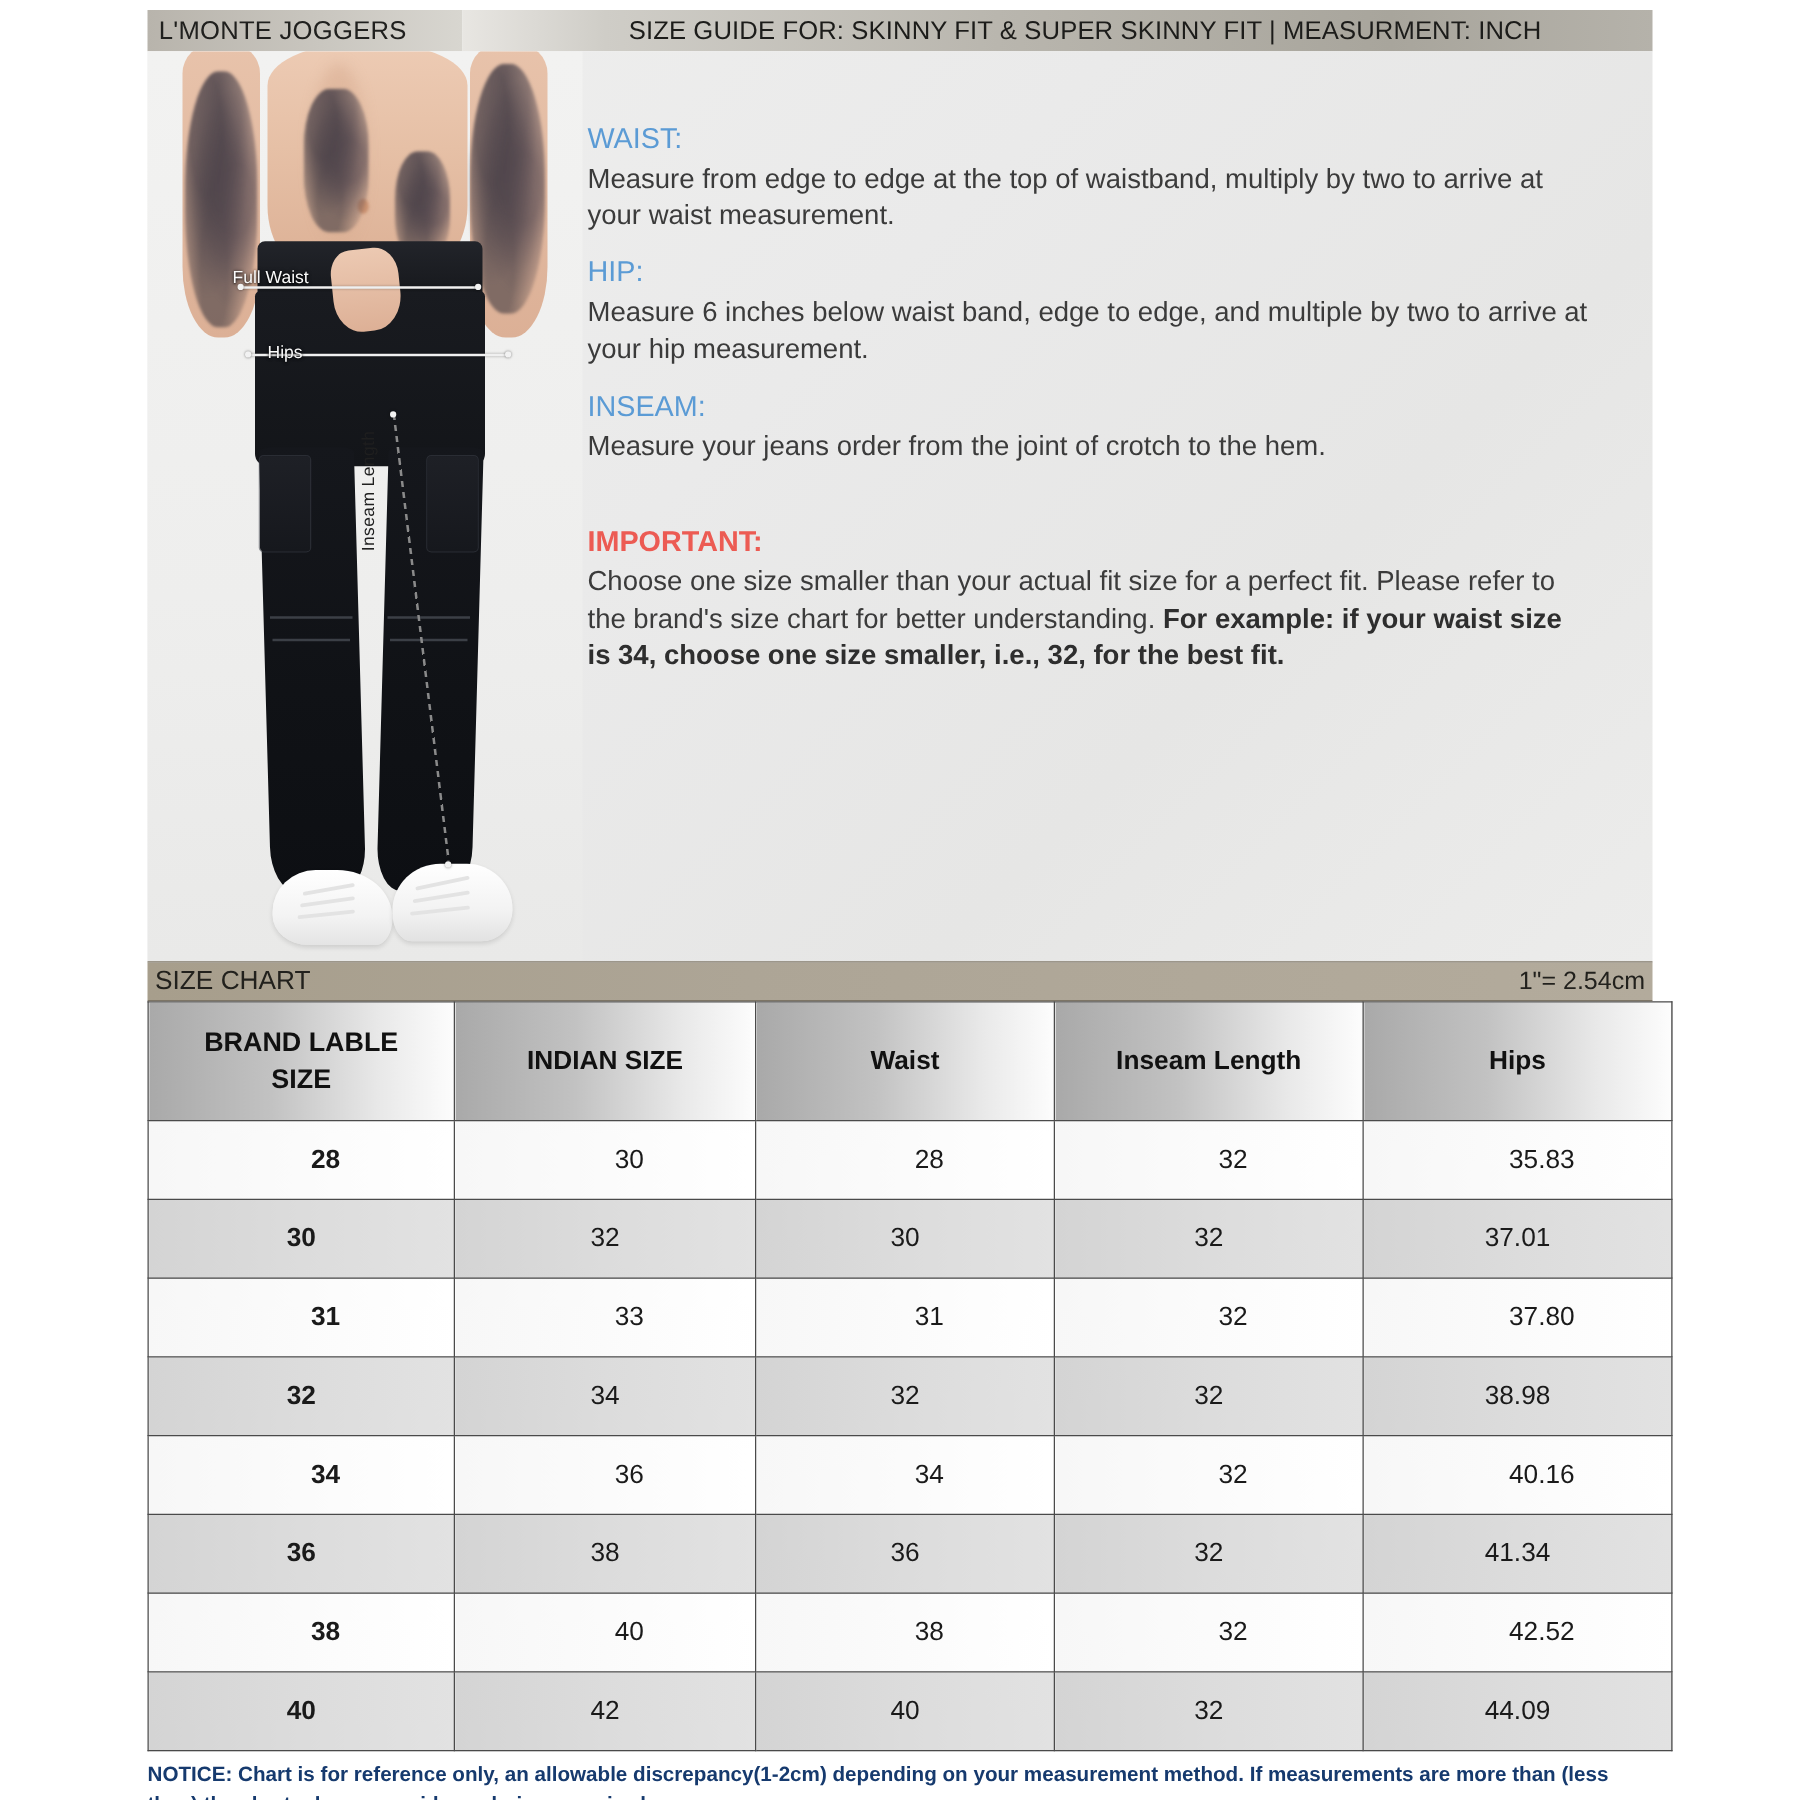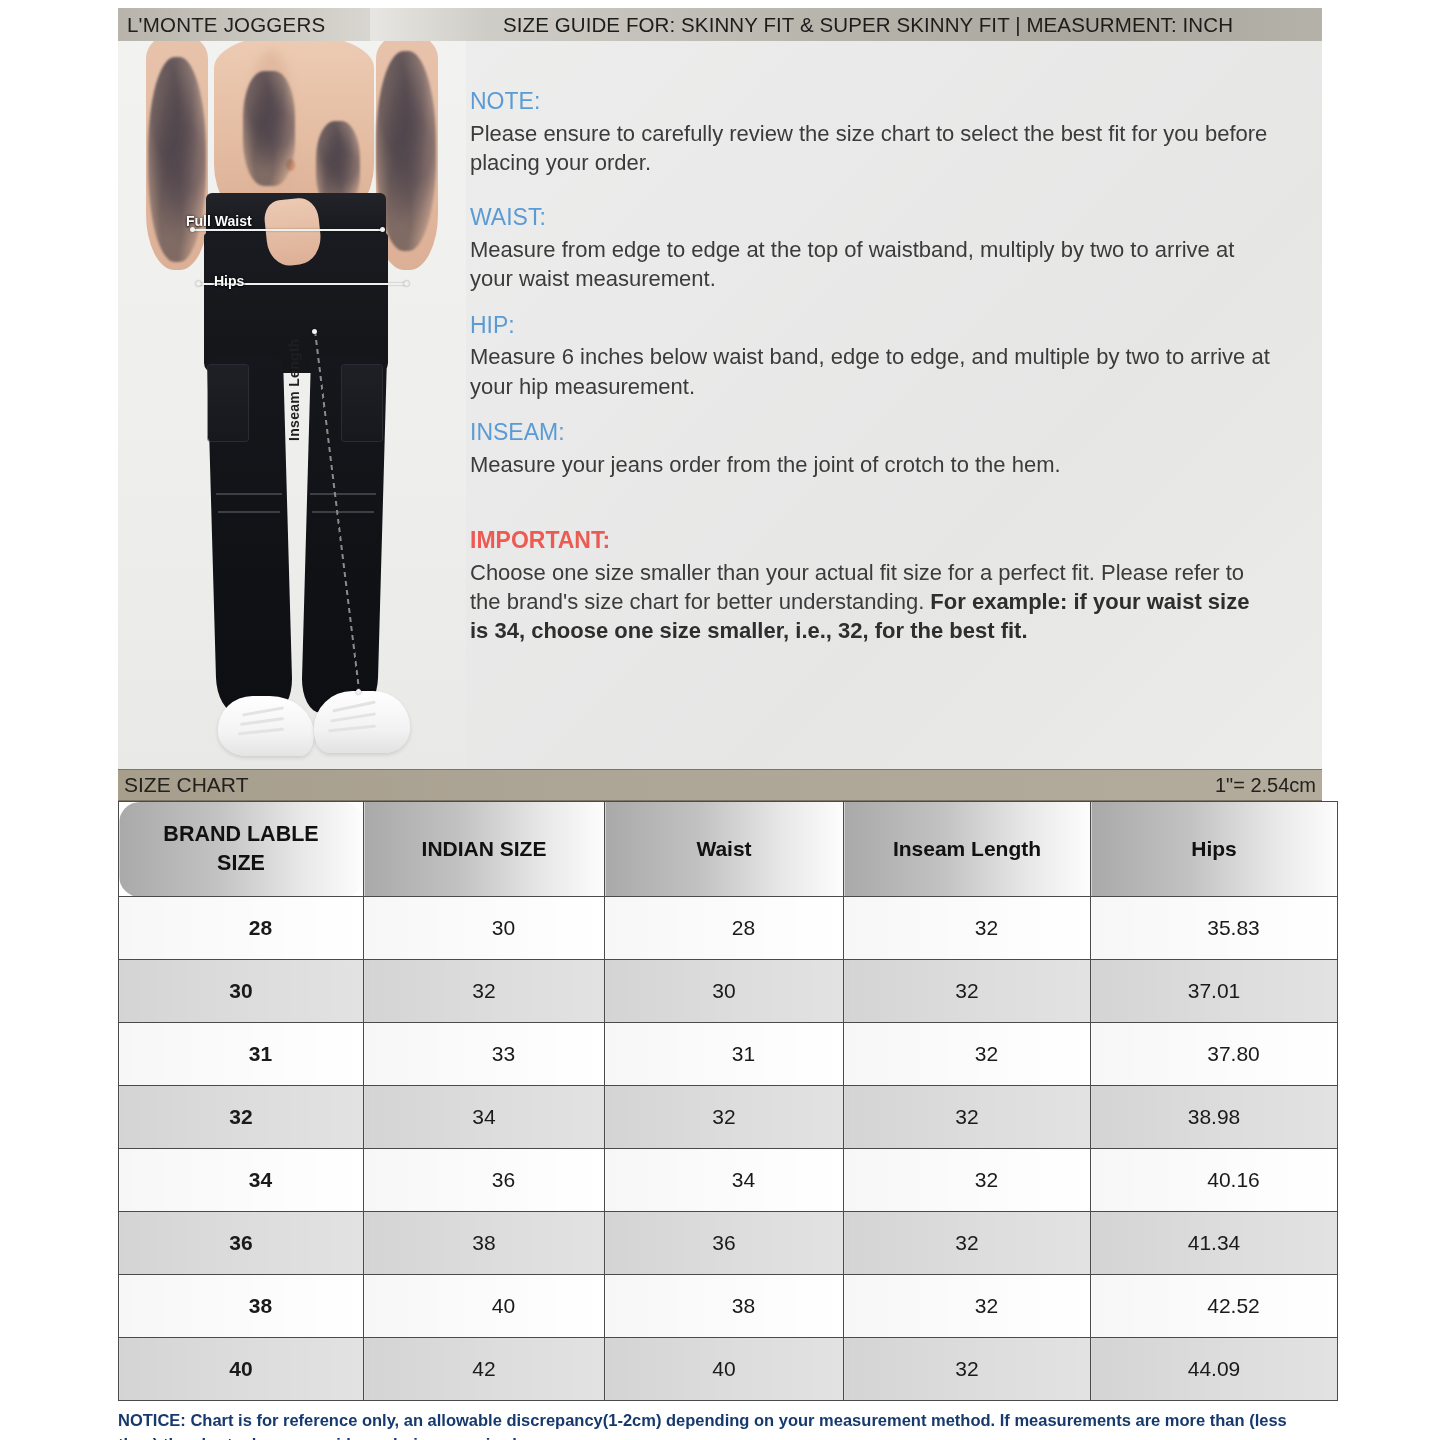--- a/index.html
+++ b/index.html
@@ -71,21 +71,20 @@
 
   
   .photo {
     position: absolute;
     left: 0;
     top: 0;
     width: 348px;
     height: 728px;
     overflow: hidden;
     background: linear-gradient(180deg,#f2f2f1 0%, #eeeeed 60%, #e9e9e8 100%);
-    font-weight: bold;
   }
 
   
   .torso {
     position:absolute; left:96px; top:-6px; width:160px; height:185px;
     background: linear-gradient(180deg,#edcbb4 0%, #e6c0a6 45%, #dcb095 100%);
     border-radius: 44% 44% 26% 26% / 18% 18% 30% 30%;
   }
   .torso-shade {
     position:absolute; left:130px; top:10px; width:46px; height:150px;
@@ -275,21 +274,21 @@
     text-align:center;
     vertical-align:middle;
   }
   table.sizes th {
     height: 92px;
     font-size: 21px;
     color:#111111;
     background: linear-gradient(to right, #a9a9a9 0%, #c2c2c2 40%, #e8e8e8 75%, #fdfdfd 100%);
     line-height: 1.35;
   }
-  table.sizes th.brandlabel { font-size: 21.5px; border-radius: 21px; }
+  table.sizes th.brandlabel { font-size: 21.5px; }
   table.sizes td {
     height: 60px;
     font-size: 21px;
     color:#1a1a1a;
   }
   table.sizes tr.odd td {
     background: linear-gradient(to right, #f7f7f7 0%, #fbfbfb 50%, #ffffff 100%);
     padding-left: 40px;
   }
   table.sizes tr.even td {
@@ -370,24 +369,20 @@
       <div class="mlabel" style="left:96px; top:232px;">Hips</div>
 
       <div class="inseam-line"></div>
       <div class="mdot" style="left:194px; top:288px;"></div>
       <div class="mdot" style="left:238px; top:648px;"></div>
       <div class="inseam-label">Inseam Length</div>
     </div>
 
     <div class="instructions">
 
-      <div class="sec">
-        <div class="sec-h">NOTE:</div>
-        <div class="sec-b">Please ensure to carefully review the size chart to select the best fit for you before placing your order.</div>
-      </div>
 
       <div class="gap-sm"></div>
 
       <div class="sec">
         <div class="sec-h">WAIST:</div>
         <div class="sec-b">Measure from edge to edge at the top of waistband, multiply by two to arrive at your waist measurement.</div>
       </div>
 
       <div class="sec">
         <div class="sec-h">HIP:</div>

